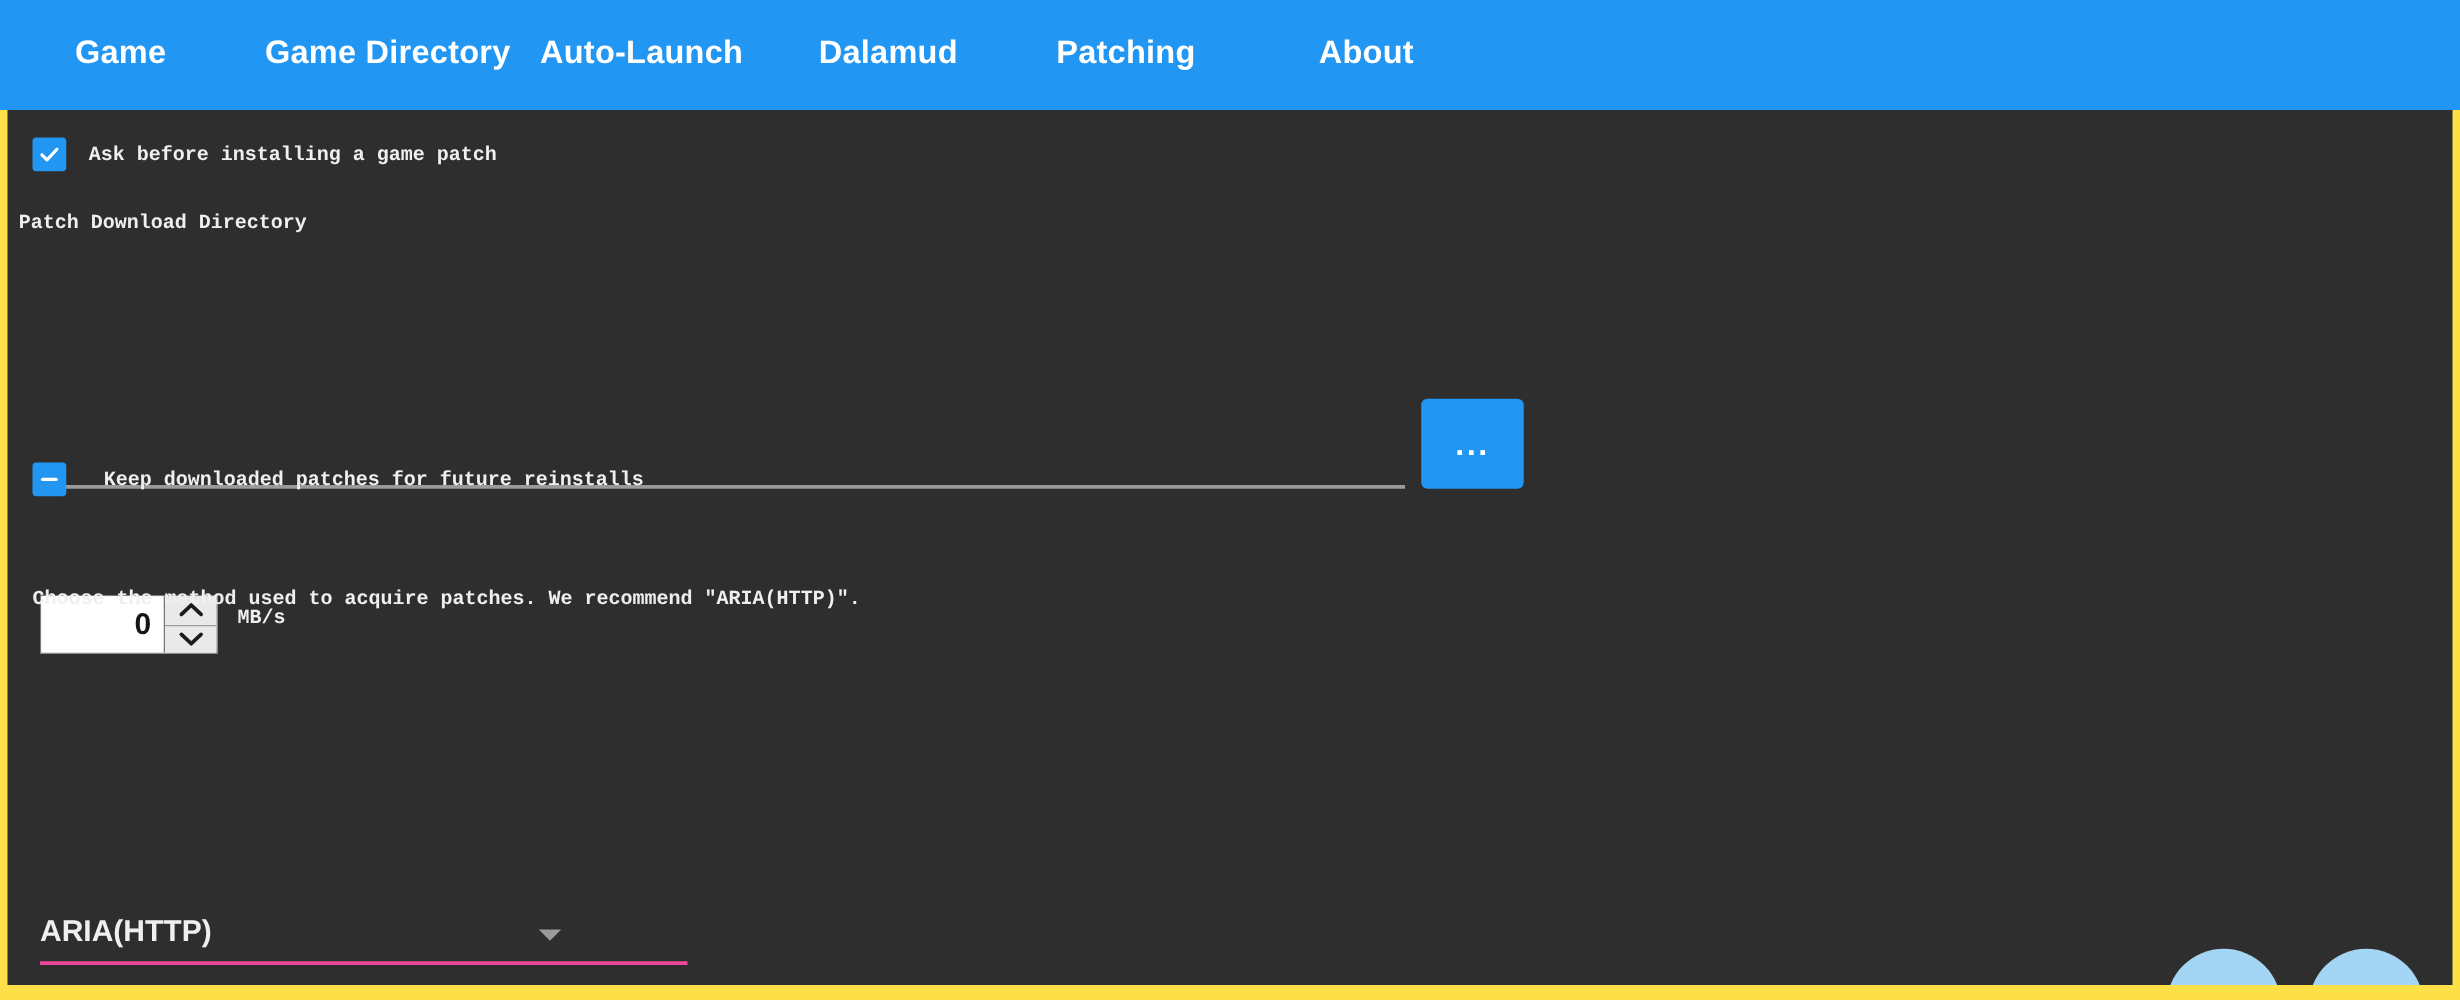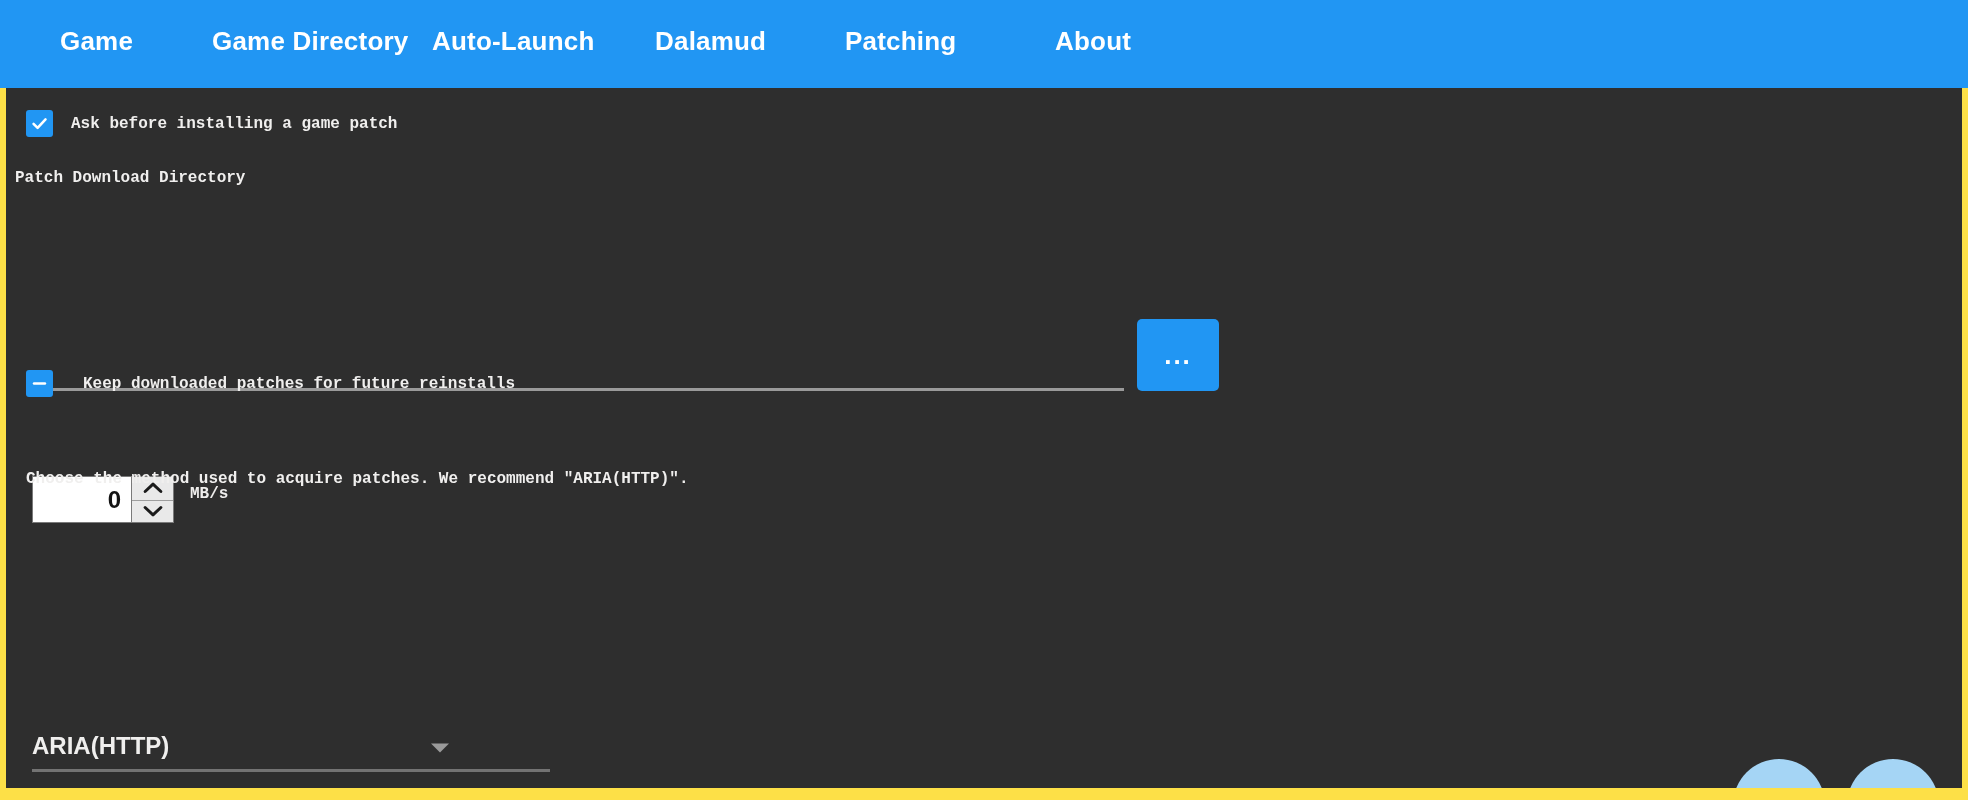--- a/index.html
+++ b/index.html
@@ -178,21 +178,21 @@
     position: absolute;
     left: 184px; top: 397px;
   }
 
   
   #method-combo {
     position: absolute;
     left: 26px; top: 644px;
     width: 518px;
     height: 40px;
-    border-bottom: 3px solid #737373;
+    border-bottom: 3px solid #ec4899;
     display: flex;
     align-items: flex-start;
     justify-content: space-between;
     cursor: pointer;
   }
   #method-value {
     color: #f0efee;
     font-size: 24px;
     font-weight: bold;
     white-space: nowrap;

